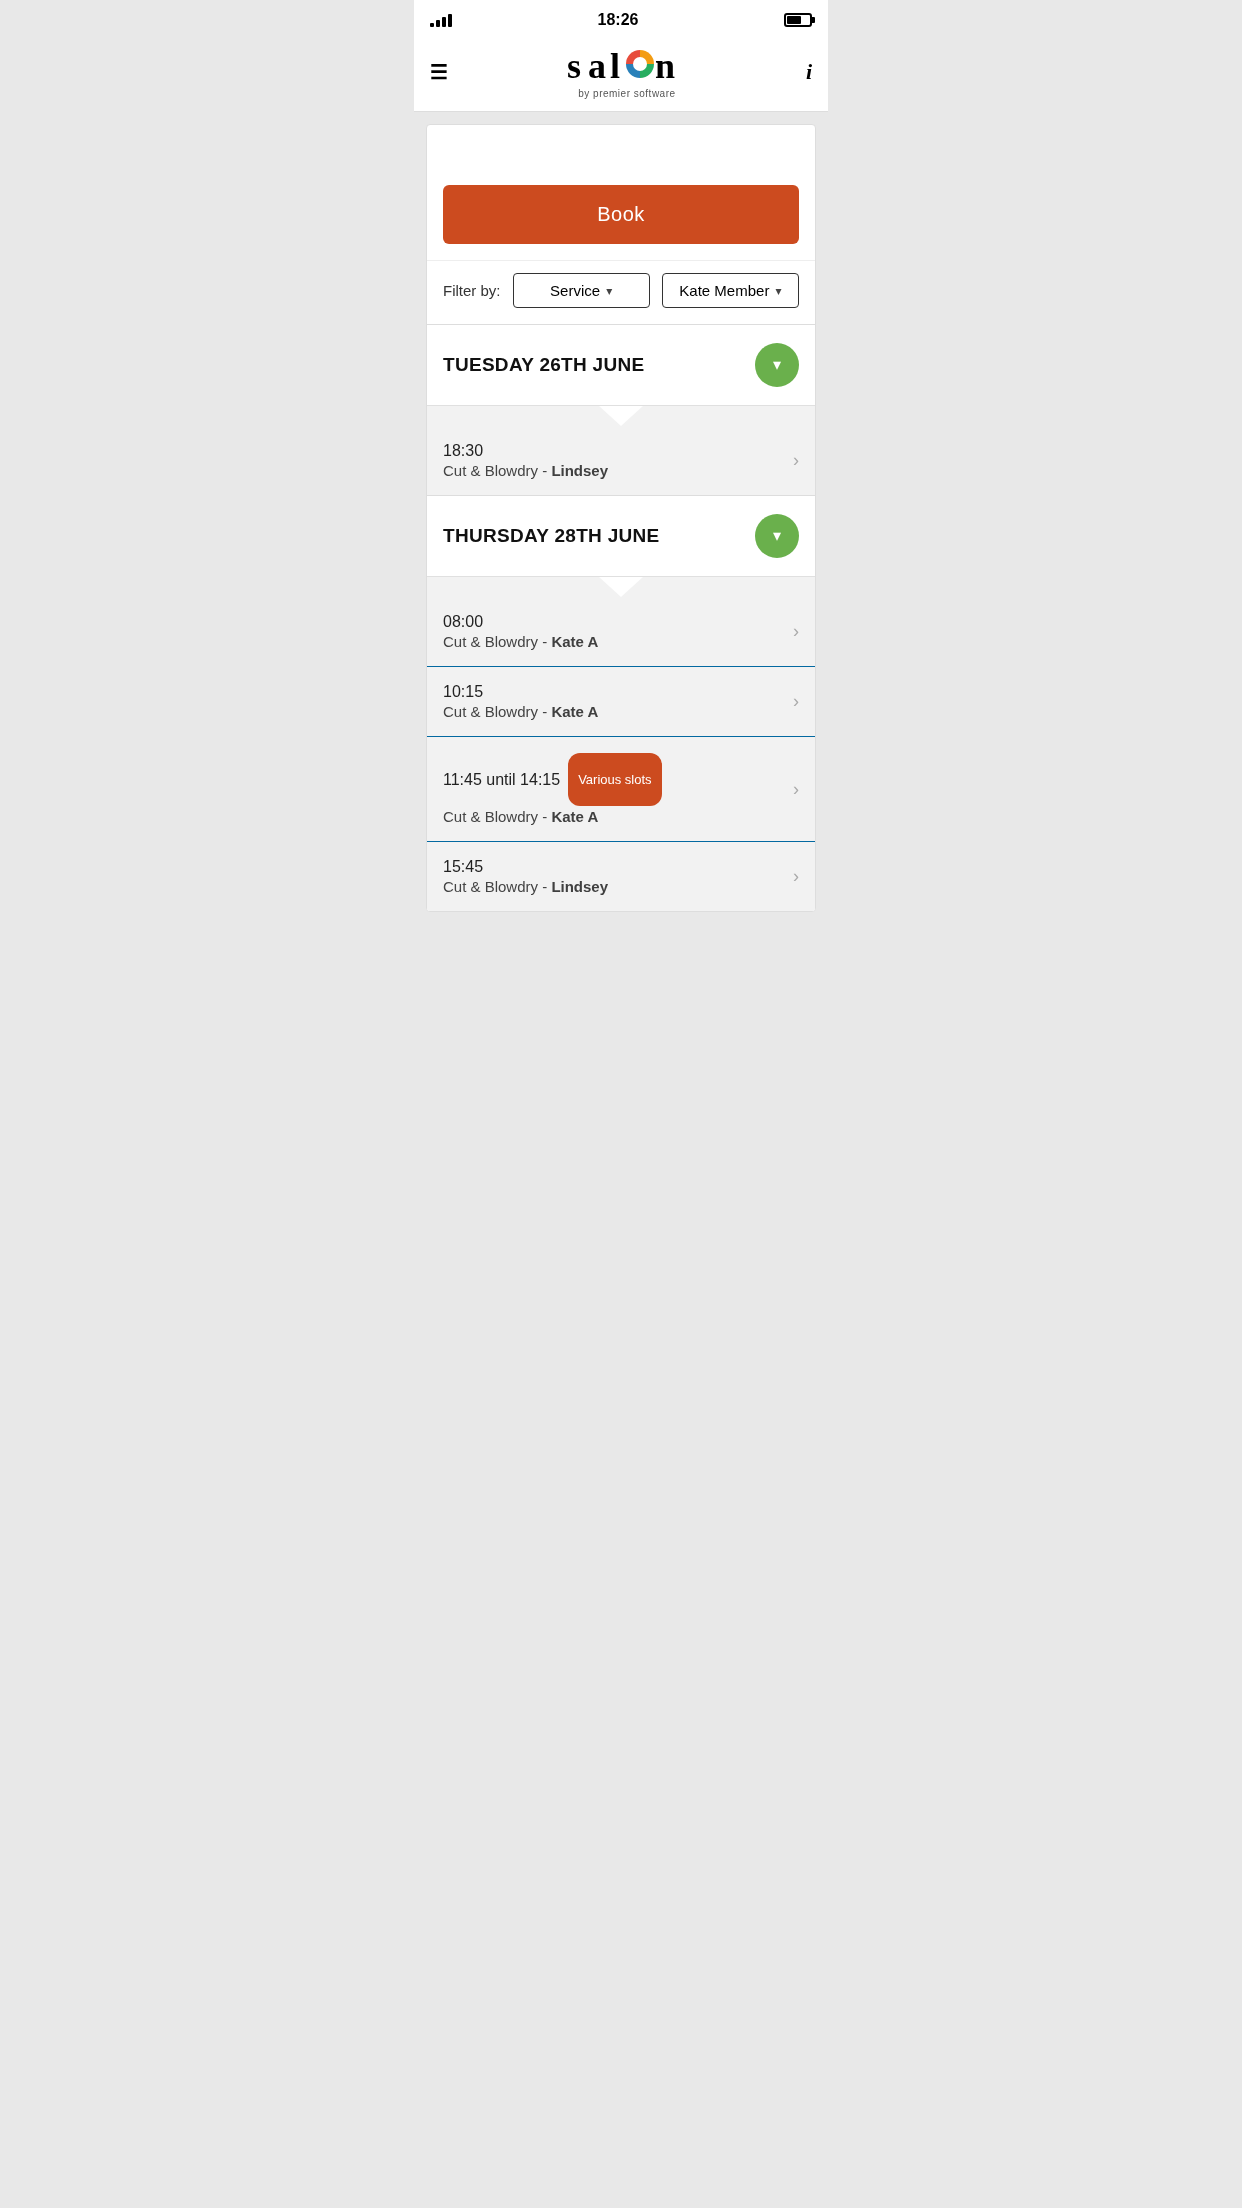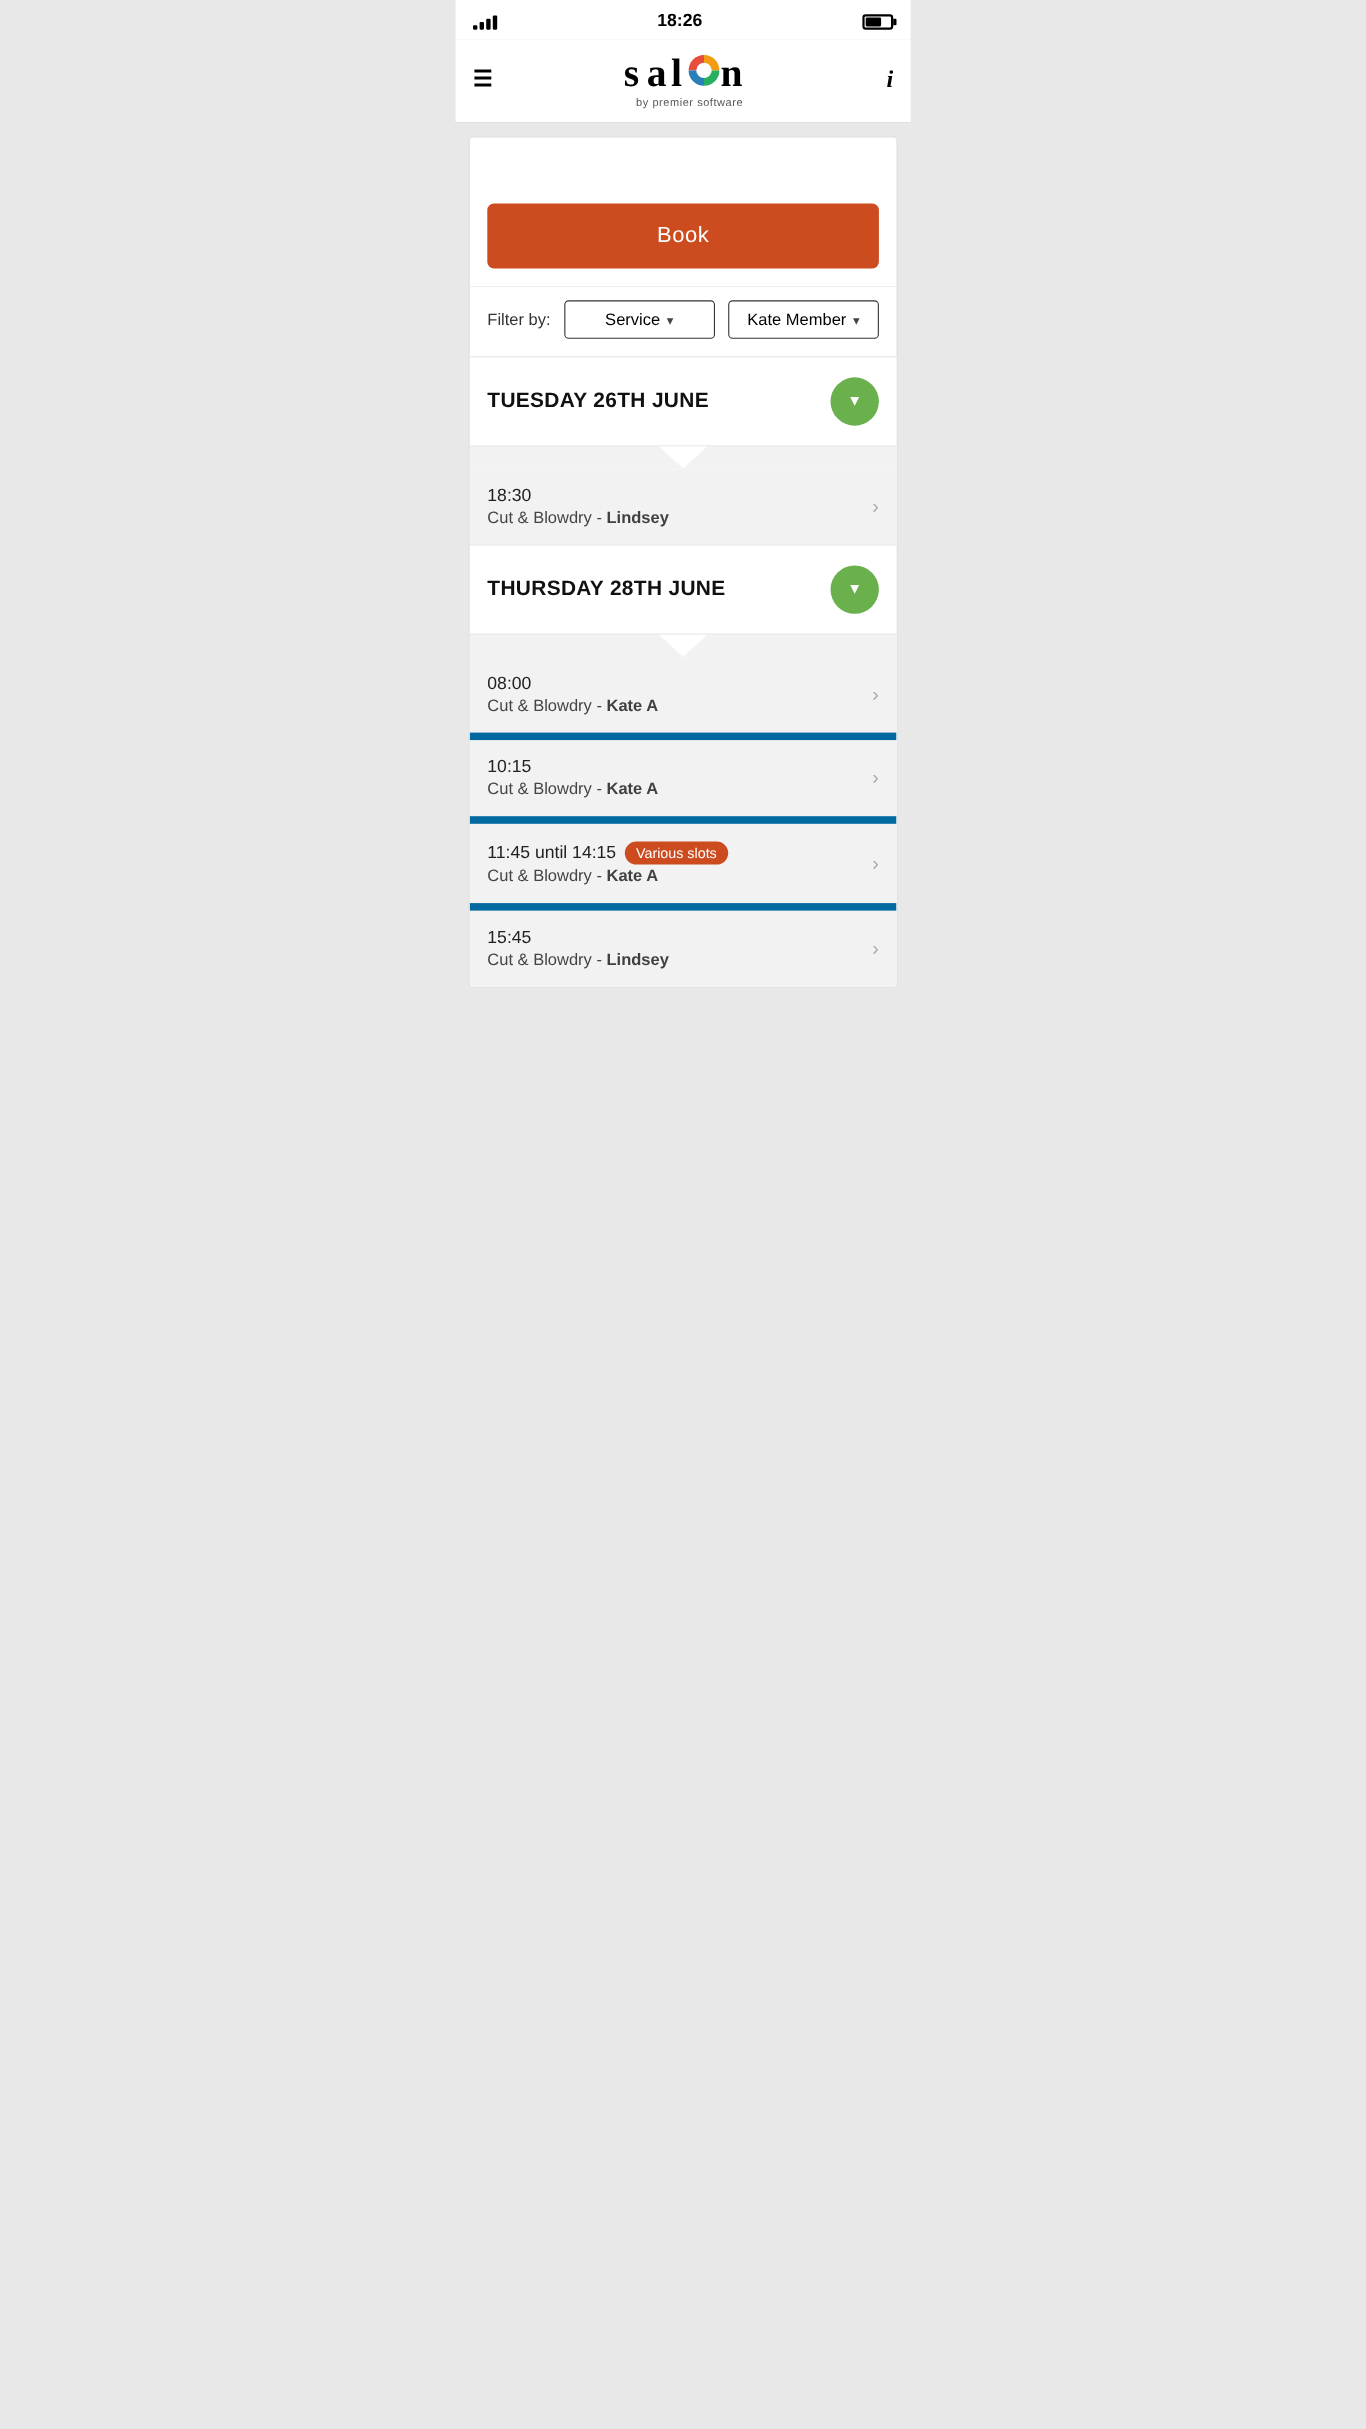--- a/index.html
+++ b/index.html
@@ -226,21 +226,21 @@
     .slots-container {
       background: #f2f2f2;
     }
 
     .slot-item {
       display: flex;
       justify-content: space-between;
       align-items: center;
       padding: 16px 16px;
       background: #f2f2f2;
-      border-bottom: 7px solid #0369a1;
+      border-bottom: 1px solid #0369a1;
       cursor: pointer;
     }
 
     .slot-item:last-child {
       border-bottom: none;
     }
 
     .slot-info {}
 
     .slot-time {
@@ -255,21 +255,21 @@
     .slot-time-text {
       font-size: 16px;
       color: #222;
       text-align: center;
     }
 
     .various-badge {
       background: #cc4b1f;
       color: #fff;
       font-size: 13px;
-      padding: 3px 10px;
+      padding: 19px 10px;
       border-radius: 12px;
       font-weight: 400;
     }
 
     .slot-service {
       font-size: 15px;
       color: #444;
     }
 
     .slot-service-name {

